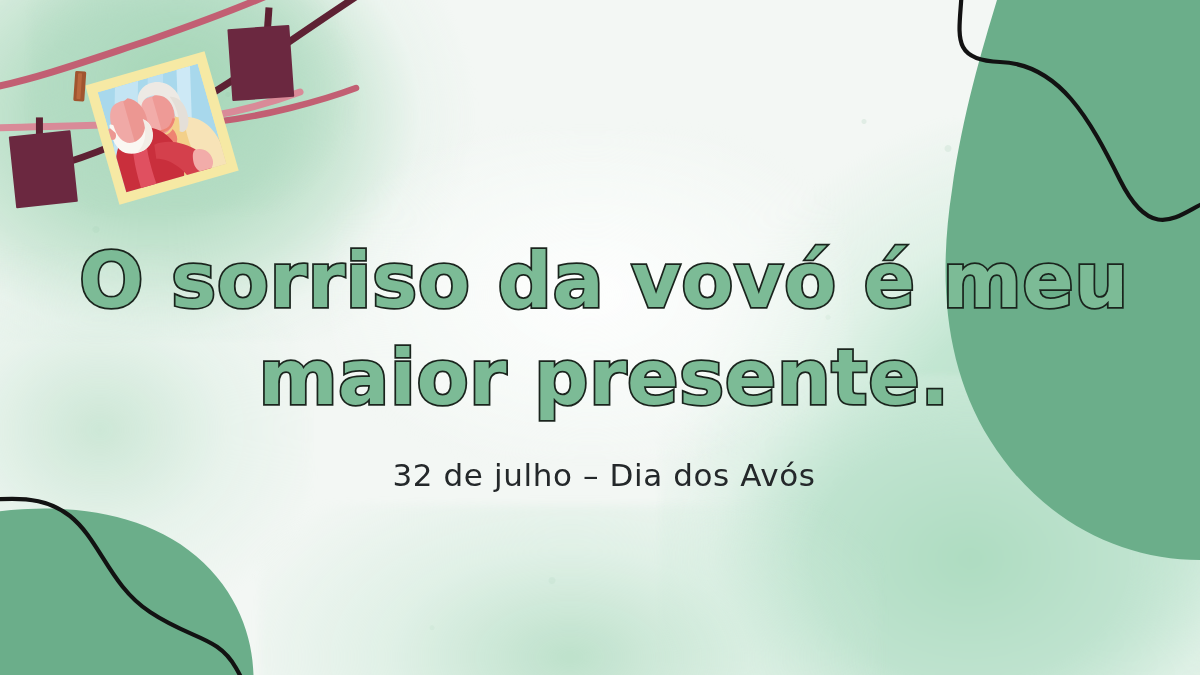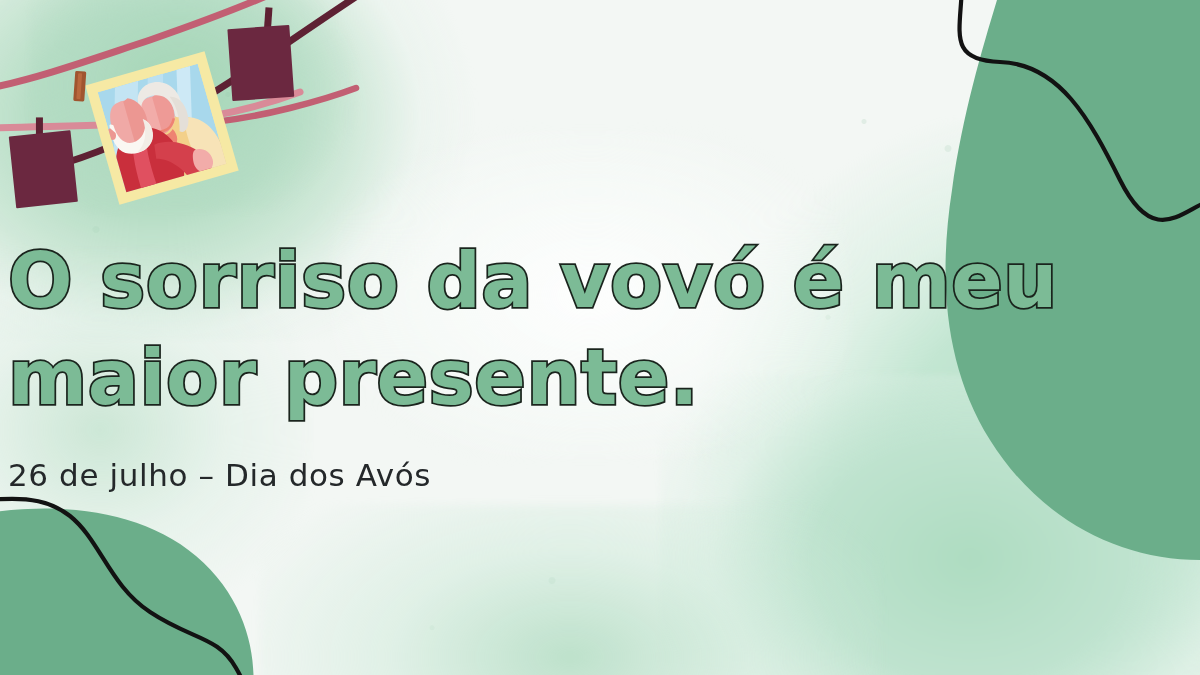--- a/index.html
+++ b/index.html
@@ -113,20 +113,21 @@
     position: absolute;
     left: 0; top: 0;
     width: 420px; height: 250px;
   }
 
   
   .text-block {
     position: absolute;
     left: 8px; right: 0;
     top: 232px;
+    text-align: center;
   }
   .headline {
     margin: 0;
     font-family: "DejaVu Sans", sans-serif;
     font-size: 76px;
     font-weight: bold;
     line-height: 1.28;
     letter-spacing: 0.5px;
     color: #7CBB96;
     -webkit-text-stroke: 3.5px #1A241D;
@@ -271,16 +272,16 @@
       </g>
 
       <rect x="89" y="50" width="11" height="30" rx="1.5" fill="#A0552F" transform="rotate(20 94 65)"></rect>
       <rect x="92" y="52" width="4" height="26" rx="1" fill="#B9683D" transform="rotate(20 94 65)"></rect>
     </g>
   </svg>
 
   <div class="text-block">
     <h1 class="headline">O sorriso da vovó é meu
 maior presente.</h1>
-    <p class="subtitle">26 de julho – Dia dos Avós</p>
+    <p class="subtitle">32 de julho – Dia dos Avós</p>
   </div>
 
 </div>
 
 </body></html>

